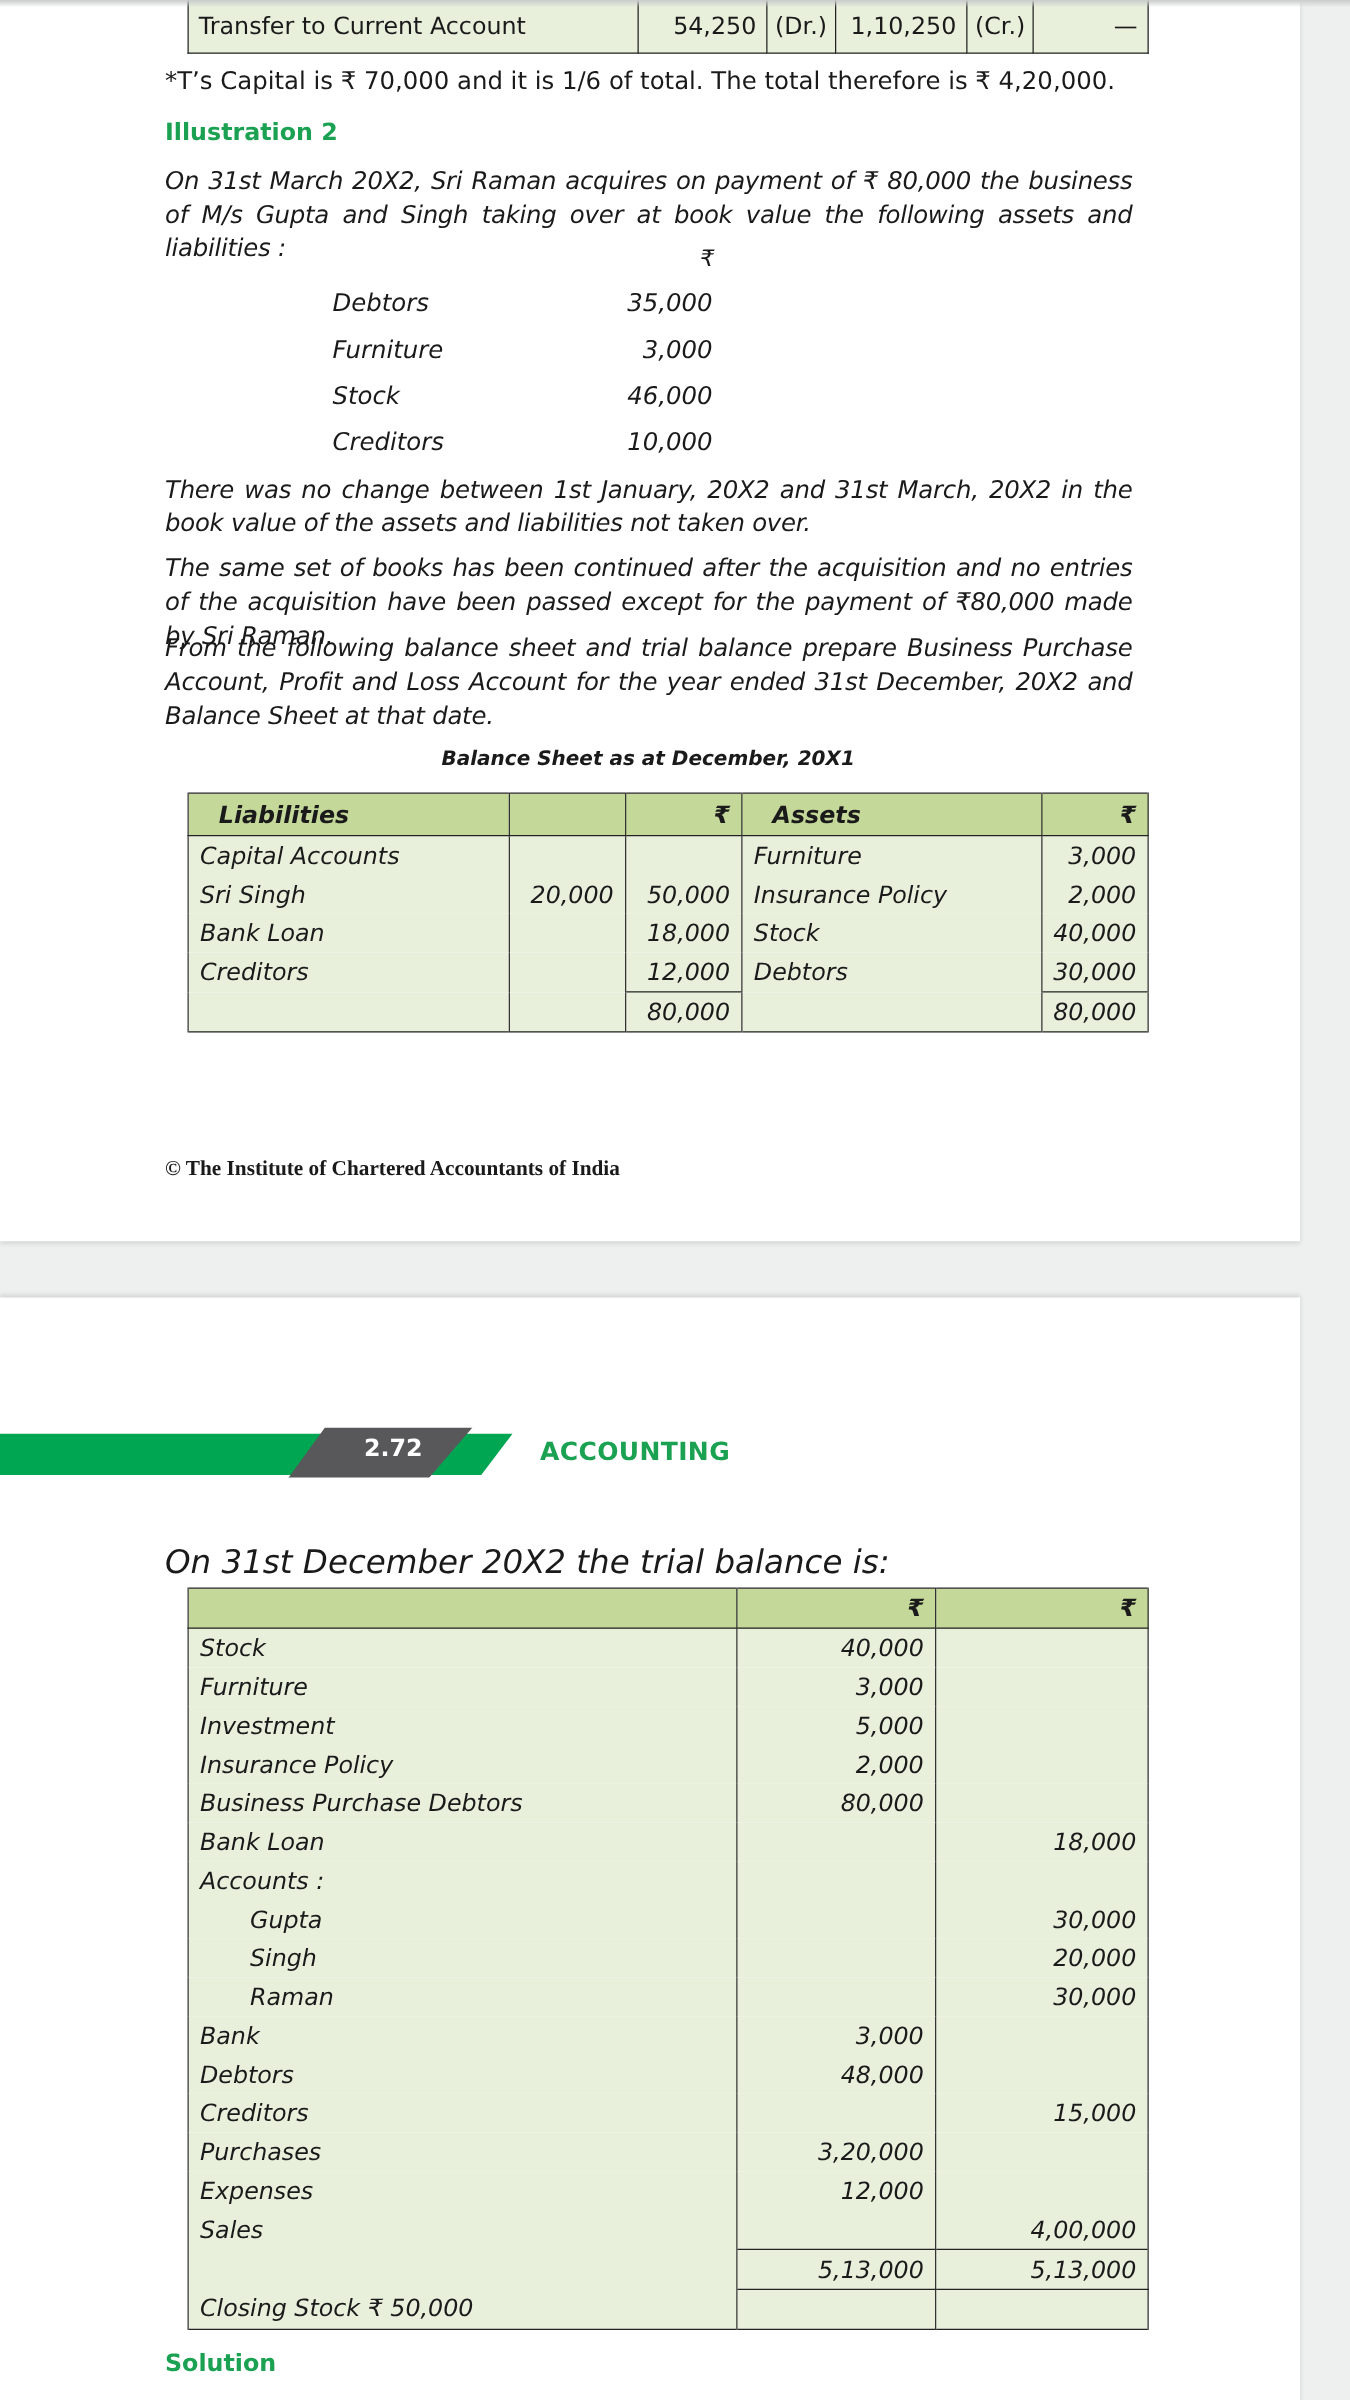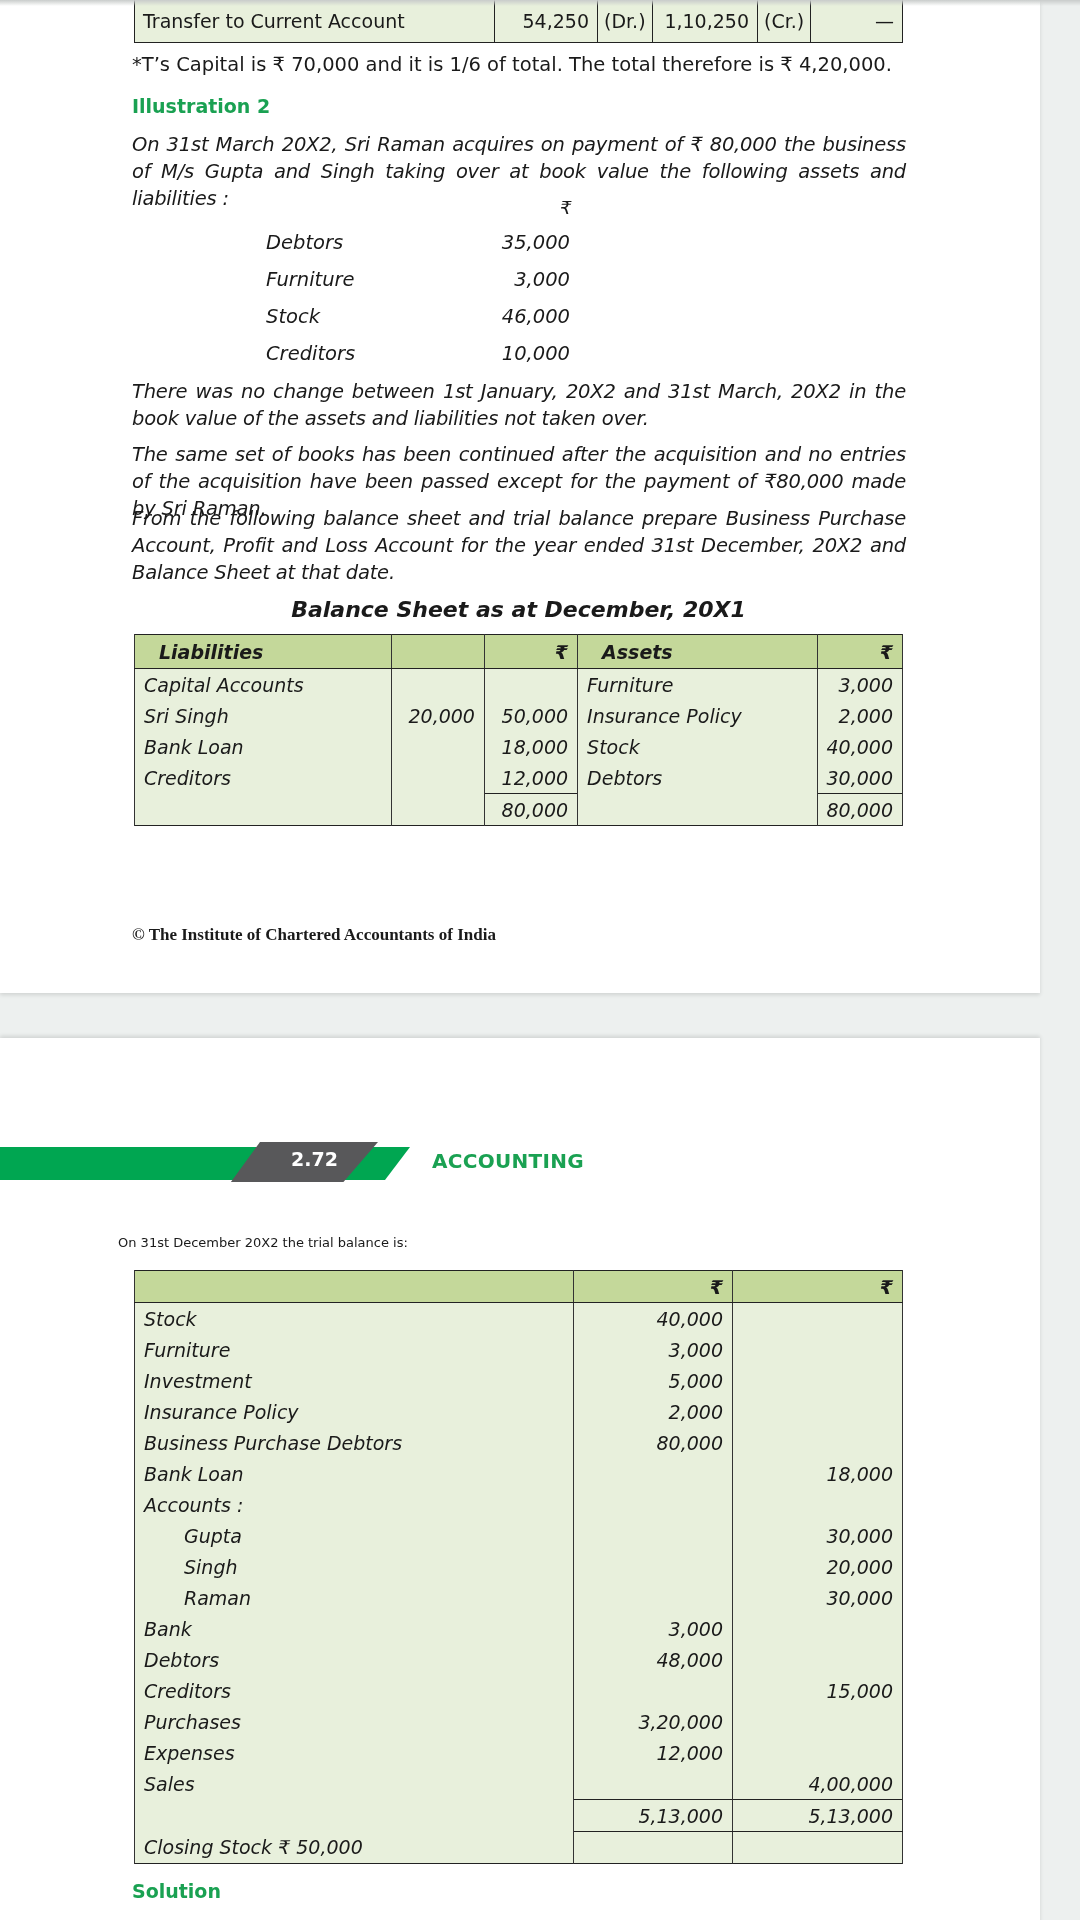--- a/index.html
+++ b/index.html
@@ -7,21 +7,21 @@
          font-family:"DejaVu Sans", "Liberation Sans", sans-serif; color:#1a1a1a; }
   .page { position:absolute; left:0; width:1040px; background:#fff; }
   #page1 { top:0; height:993px; box-shadow:0 2px 4px rgba(0,0,0,0.12); }
   #page2 { top:1038px; height:900px; box-shadow:0 -2px 4px rgba(0,0,0,0.12); }
   .topshade { position:absolute; left:0; top:0; width:1080px; height:6px;
               background:linear-gradient(#c9cccb, rgba(255,255,255,0)); z-index:5; }
   .abs { position:absolute; }
   .para { position:absolute; left:132px; width:774px; font-size:19.5px; line-height:27px; font-style:italic;
           text-align:justify; letter-spacing:-0.2px; }
   .green-head { color:#1aa152; font-weight:bold; font-size:19px; }
-  table { border-collapse:collapse; }
+  table { border-collapse:collapse;margin-left:16px; }
   td { padding:0 9px; font-size:19px; font-style:italic; height:31px; white-space:nowrap; }
   .num { text-align:right; }
   .tbl-head td { background:#c4d89a; font-weight:bold; }
   .tbl-body td { background:#e8f0dc; }
 
   
   #transfer { position:absolute; left:134px; top:0; width:769px; height:42px; border-collapse:collapse; }
   #transfer td { background:#e8f0dc; font-style:normal; font-size:19px; border-left:1px solid #222; border-right:1px solid #222;
                  border-bottom:1.5px solid #222; height:42px; padding:0 8px; }
 
@@ -84,21 +84,21 @@
     <div style="display:flex;justify-content:space-between;height:37px;font-size:19.5px;font-style:italic;">
       <span>Creditors</span>
       <span>10,000</span>
     </div>
   </div>
 
   <div class="para" style="top:378px;">There was no change between 1st January, 20X2 and 31st March, 20X2 in the book value of the assets and liabilities not taken over.</div>
   <div class="para" style="top:441px;">The same set of books has been continued after the acquisition and no entries of the acquisition have been passed except for the payment of ₹80,000 made by Sri Raman.</div>
   <div class="para" style="top:505px;">From the following balance sheet and trial balance prepare Business Purchase Account, Profit and Loss Account for the year ended 31st December, 20X2 and Balance Sheet at that date.</div>
 
-  <div class="abs" style="left:134px;top:597px;width:769px;text-align:center;font-size:22px;font-weight:bold;font-style:italic;">Balance Sheet as at December, 20X1</div>
+  <div class="abs" style="left:134px;top:597px;width:769px;text-align:center;font-size:16px;font-weight:bold;font-style:italic;">Balance Sheet as at December, 20X1</div>
 
   <table id="bs">
     <tbody>
         <tr class="tbl-head">
       <td style="width:252px">Liabilities</td>
       <td style="width:62px"></td>
       <td class="num" style="width:62px">₹</td>
       <td style="width:230px">Assets</td>
       <td class="num">₹</td>
     </tr>
@@ -148,21 +148,21 @@
 <div class="page" id="page2">
 </div>
 
 <svg id="banner" viewBox="0 0 420 40">
   <polygon points="0,5 410,5 385,38 0,38" fill="#00a651"></polygon>
   <polygon points="260,0 378,0 340,44 228,44" fill="#58585a"></polygon>
 </svg>
 <div class="abs" style="left:268px;top:1148px;width:70px;text-align:right;color:#fff;font-weight:bold;font-size:19px;">2.72</div>
 <div class="abs" style="left:432px;top:1149px;color:#1aa152;font-weight:bold;font-size:20px;letter-spacing:0.3px;">ACCOUNTING</div>
 
-<div class="abs" style="left:118px;top:1235px;font-size:13px;">On 31st December 20X2 the trial balance is:</div>
+<div class="abs" style="left:132px;top:1235px;font-size:26px;font-style:italic;">On 31st December 20X2 the trial balance is:</div>
 
 <table id="tb">
   <tbody>
       <tr class="tbl-head">
     <td style="width:420px"></td>
     <td class="num" style="width:140px">₹</td>
     <td class="num">₹</td>
   </tr>
   </tbody>
     <tbody class="tbl-body" id="tb-body">

